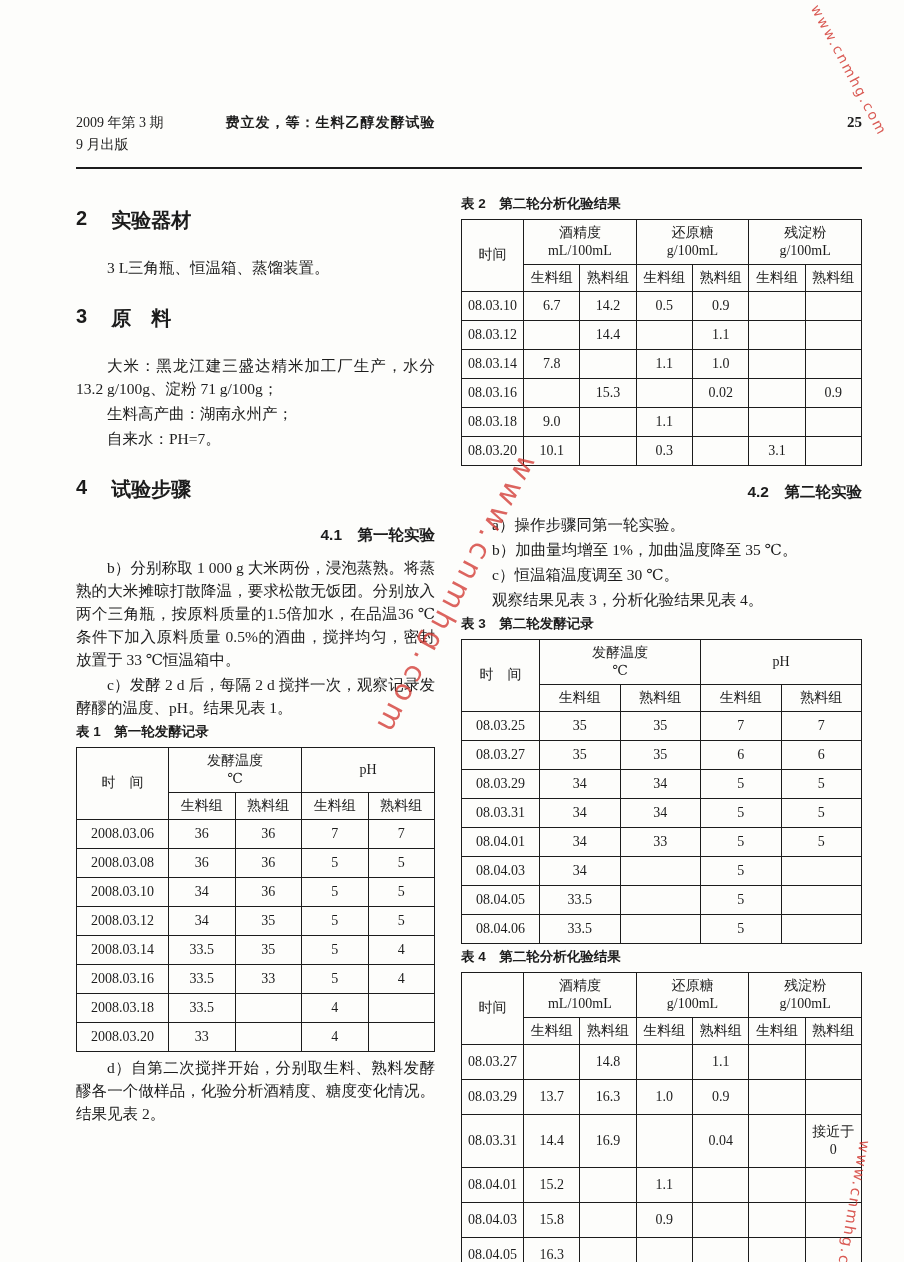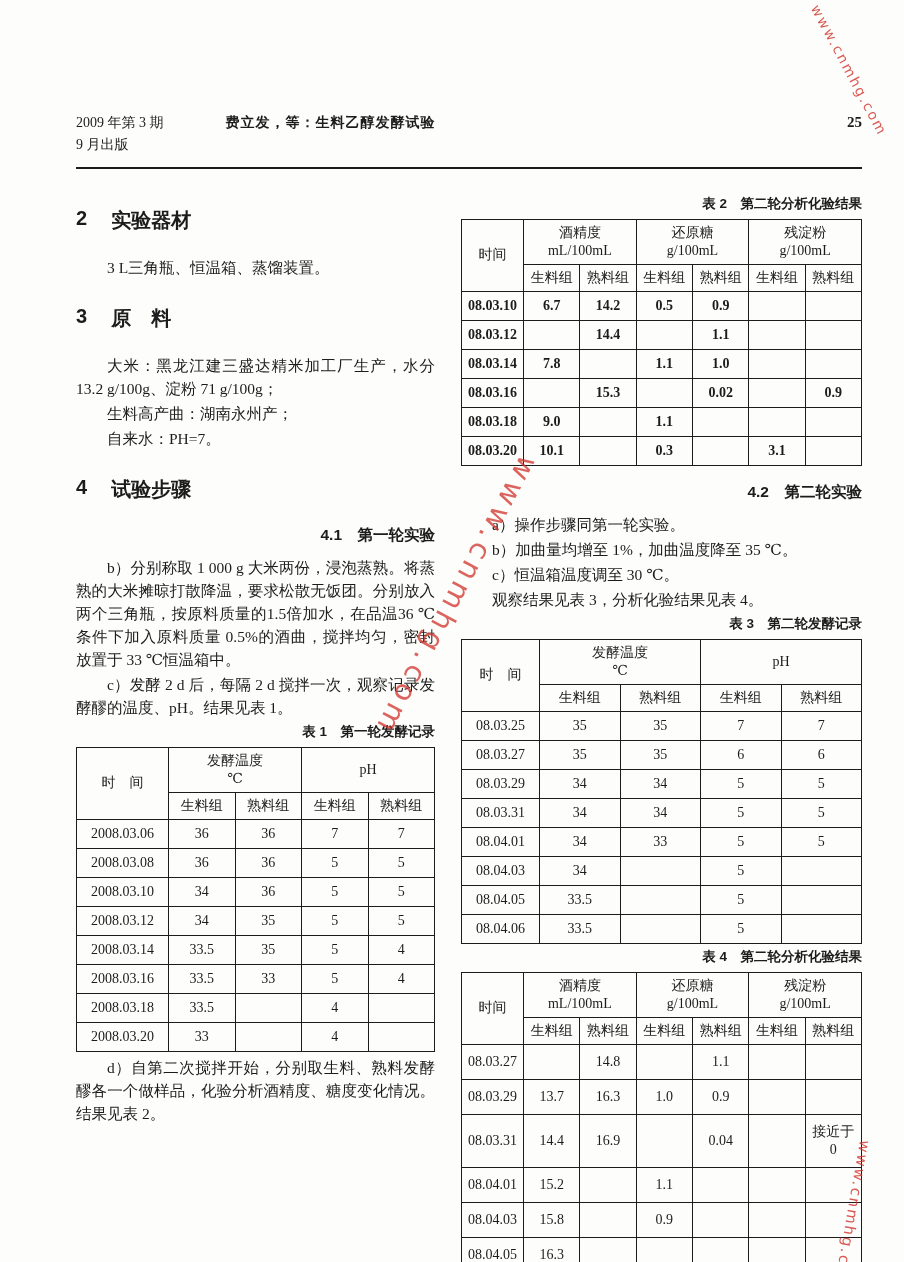--- a/index.html
+++ b/index.html
@@ -34,36 +34,36 @@
     font-weight:bold; font-size:15.5px; margin:16px 0 10px;text-align:right;
   }
 
   
   .para { font-size:15.5px; line-height:23px; text-align:justify; margin-bottom:2px; }
   .para.indent { text-indent:2em; }
 
   
   .tbl-caption {
     font-family:"Liberation Sans","DejaVu Sans",sans-serif;
-    font-weight:bold; font-size:13.5px; text-align:right; margin:4px 0 6px;
+    font-weight:bold; font-size:13.5px; text-align:left; margin:4px 0 6px;
   }
   table.data-table {
     width:100%; border-collapse:collapse; text-align:center;
     font-size:14px; table-layout:fixed;
   }
   table.data-table th, table.data-table td {
     border:1px solid #1c1c1c; padding:4px 2px; font-weight:normal;
     overflow:hidden; line-height:18px;
   }
   table.data-table th.group-th { white-space:pre-line; }
   table.t1 col.time-col { width:92px; }
   table.t2 col.time-col, table.t4 col.time-col { width:62px; }
   table.t3 col.time-col { width:78px; }
   table.t1 td, table.t3 td { padding:5px 2px; }
-  table.t2 td { padding:5px 2px;font-weight:bold; }
+  table.t2 td { padding:5px 2px; }
   table.t4 td { padding:8px 2px;text-align:center; }
   table.data-table td.time-cell { text-align:center; }
 
   
   .wm {
     position:absolute; color:var(--wm-color,#d1322b); opacity:.8;
     font-family:"DejaVu Sans","Liberation Sans",sans-serif;
     pointer-events:none; white-space:nowrap; z-index:5;
   }
   .wm-top    { top:2px;   left:822px; font-size:14px; letter-spacing:2px; transform:rotate(62deg);  transform-origin:left top; }

